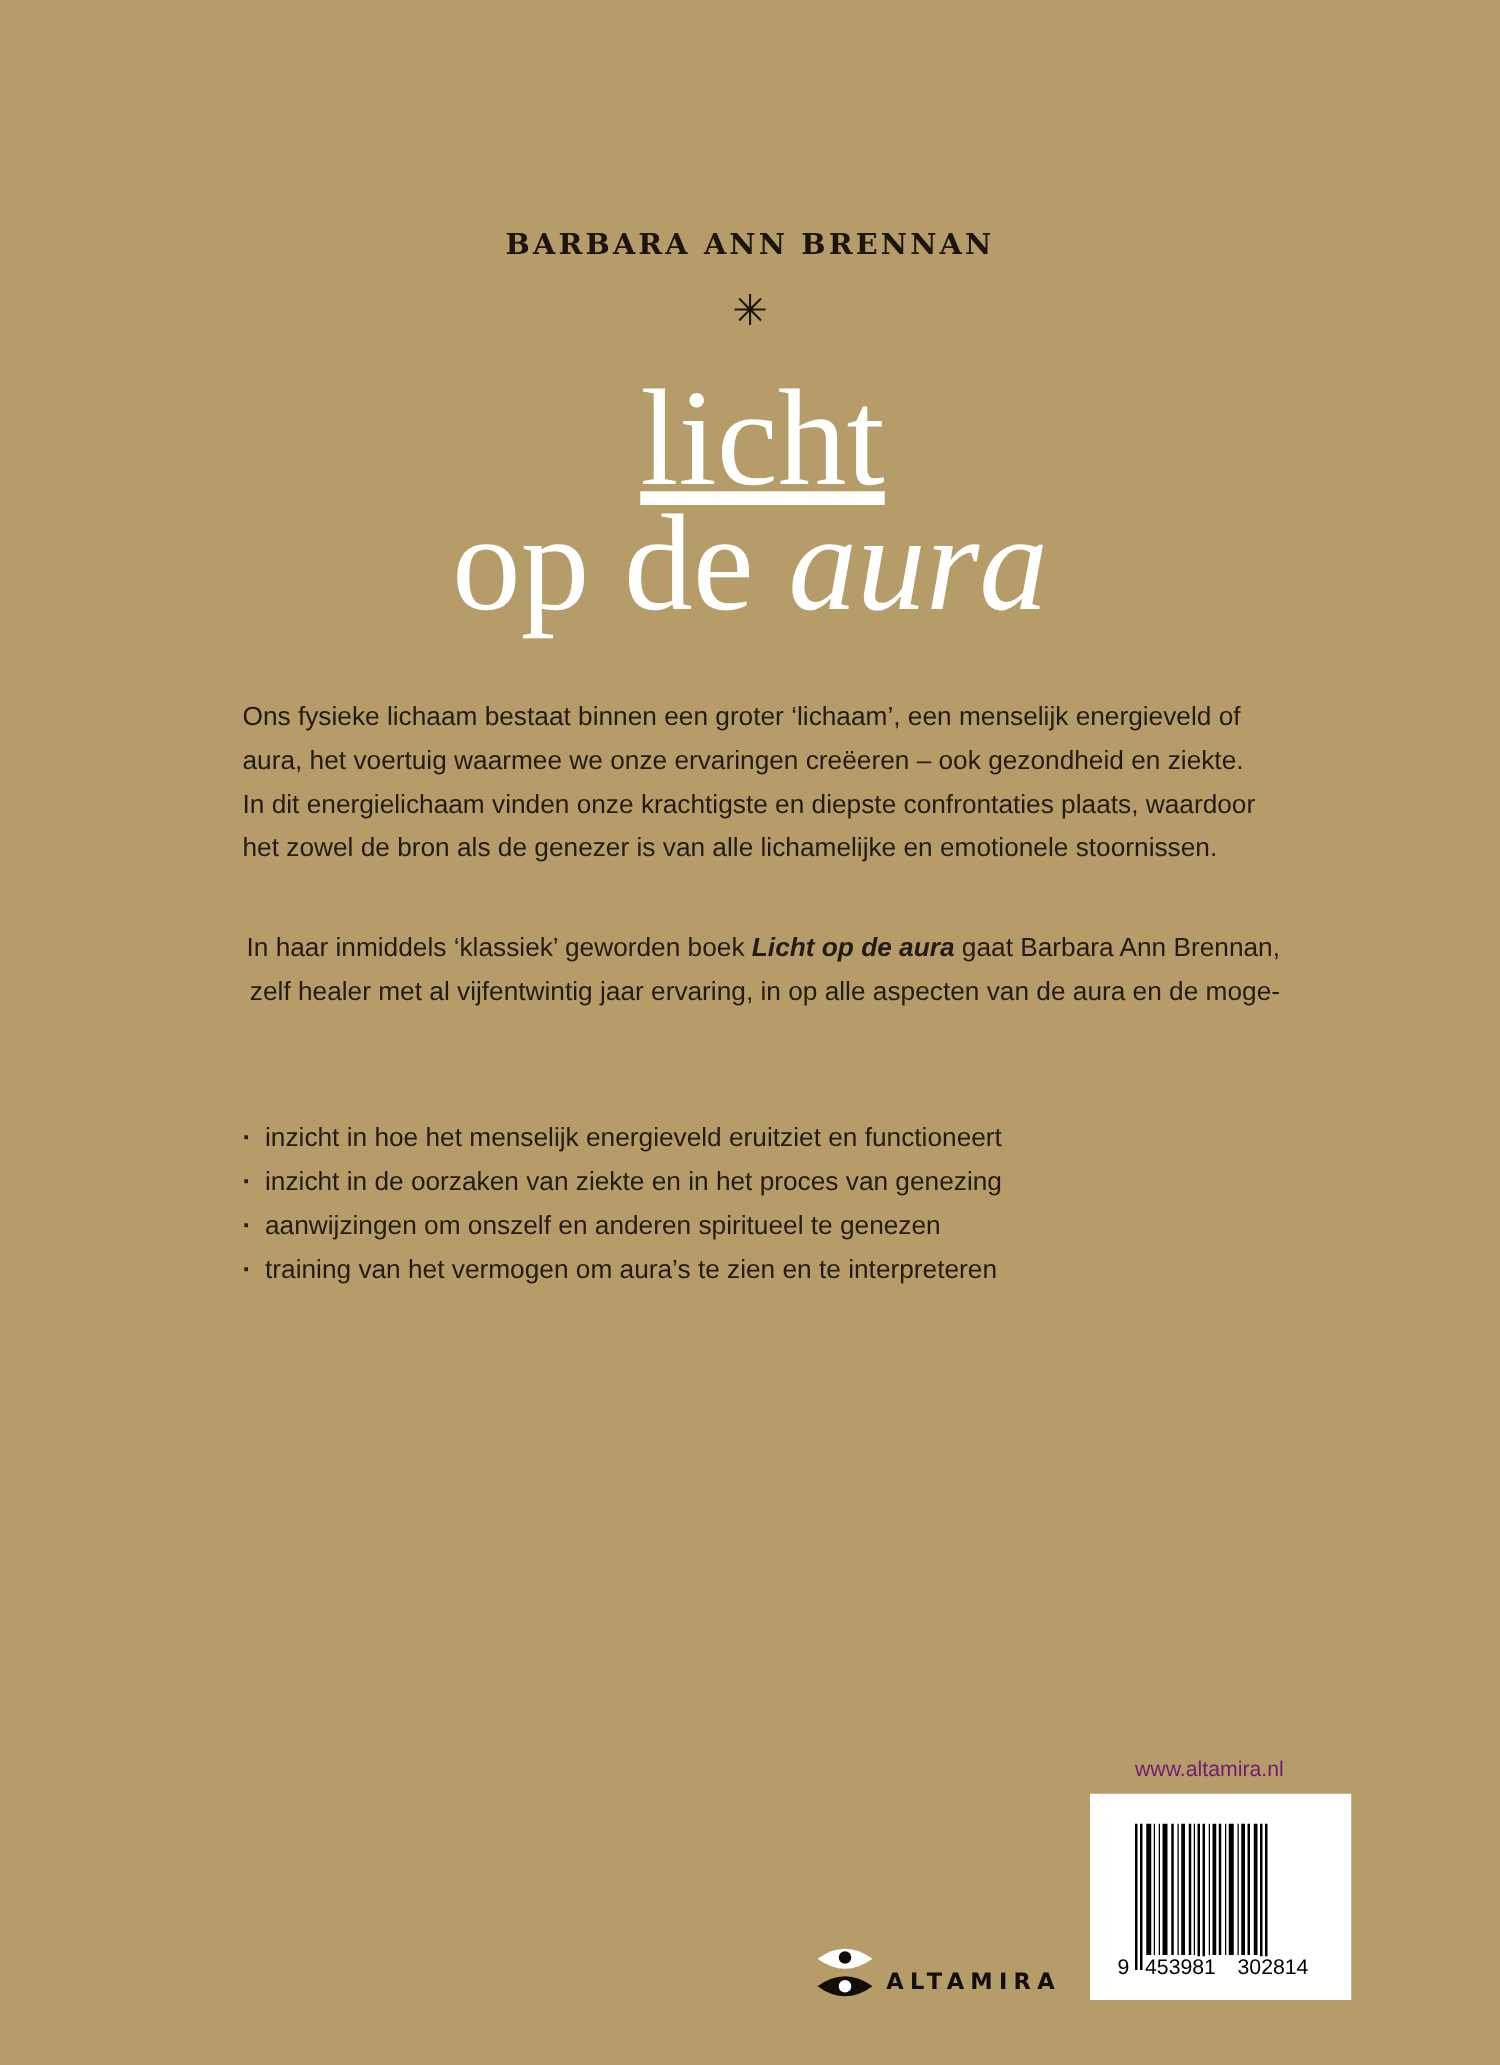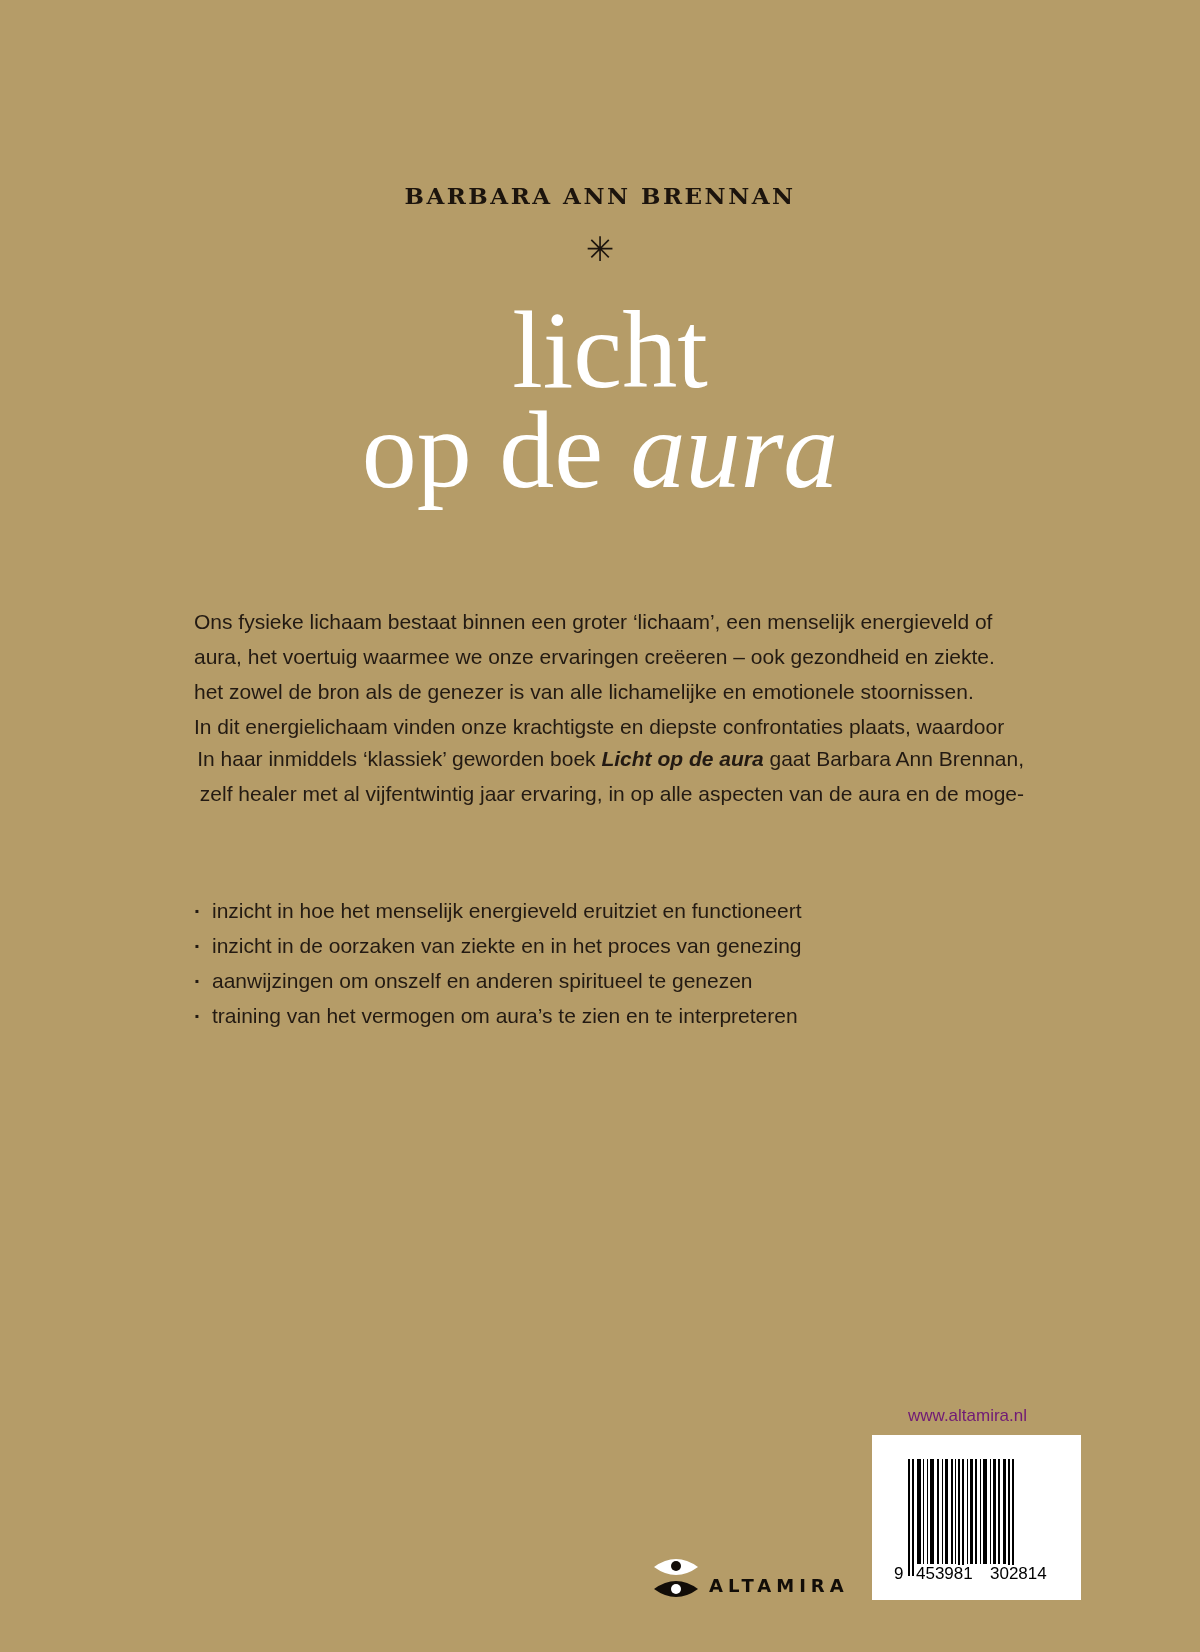--- a/index.html
+++ b/index.html
@@ -29,31 +29,31 @@
       color: #1c140d;
     }
     .title {
       position: absolute; left: 0; right: 0; top: 300px;
       text-align: center;
       font-family: "Liberation Serif", "DejaVu Serif", serif;
       color: #ffffff;
       font-size: 110px;
       line-height: 100px;
     }
-    .title .line1 { display: block; padding-left: 20px; }
+    .title .line1 { display: block; padding-left: 20px; text-decoration: underline; }
     .title .line2 { display: block; }
     .title .italic { font-style: italic; }
     .body-text {
       position: absolute; left: 194px; width: 830px;
       font-size: 21px;
       line-height: 35px;
       color: #231a12;
     }
     .body-text .ln { display: block; white-space: nowrap; }
-    .p1 { top: 556px; margin-top: 48px; }
+    .p1 { top: 556px; }
     .p2 { top: 741px; text-align: right; }
     .p3 { top: 893px; }
     .bold-it { font-weight: bold; font-style: italic; }
     .bullet-line { display: block; white-space: nowrap; }
     .bullet-dot { display: inline-block; width: 18px; font-weight: bold; }
     .url {
       position: absolute; left: 908px; top: 1406px;
       font-size: 17px;
       color: #701a75;
     }
@@ -96,22 +96,22 @@
 <div class="asterisk">✳</div>
 
 <div class="title">
   <span class="line1">licht</span>
   <span class="line2"><span>op de </span><span class="italic">aura</span></span>
 </div>
 
 <div class="body-text p1">
   <span class="ln">Ons fysieke lichaam bestaat binnen een groter ‘lichaam’, een menselijk energieveld of</span>
   <span class="ln">aura, het voertuig waarmee we onze ervaringen creëeren – ook gezondheid en ziekte.</span>
+  <span class="ln">In dit energielichaam vinden onze krachtigste en diepste confrontaties plaats, waardoor</span>
   <span class="ln">het zowel de bron als de genezer is van alle lichamelijke en emotionele stoornissen.</span>
-  <span class="ln">In dit energielichaam vinden onze krachtigste en diepste confrontaties plaats, waardoor</span>
 </div>
 
 <div class="body-text p2">
   <span class="ln"><span>In haar inmiddels ‘klassiek’ geworden boek </span><span class="bold-it">Licht op de aura</span><span> gaat Barbara Ann Brennan,</span></span>
   <span class="ln">zelf healer met al vijfentwintig jaar ervaring, in op alle aspecten van de aura en de moge-</span>
 </div>
 
 <div class="body-text p3">
   <span class="bullet-line"><span class="bullet-dot">·</span><span>inzicht in hoe het menselijk energieveld eruitziet en functioneert</span></span>
   <span class="bullet-line"><span class="bullet-dot">·</span><span>inzicht in de oorzaken van ziekte en in het proces van genezing</span></span>

